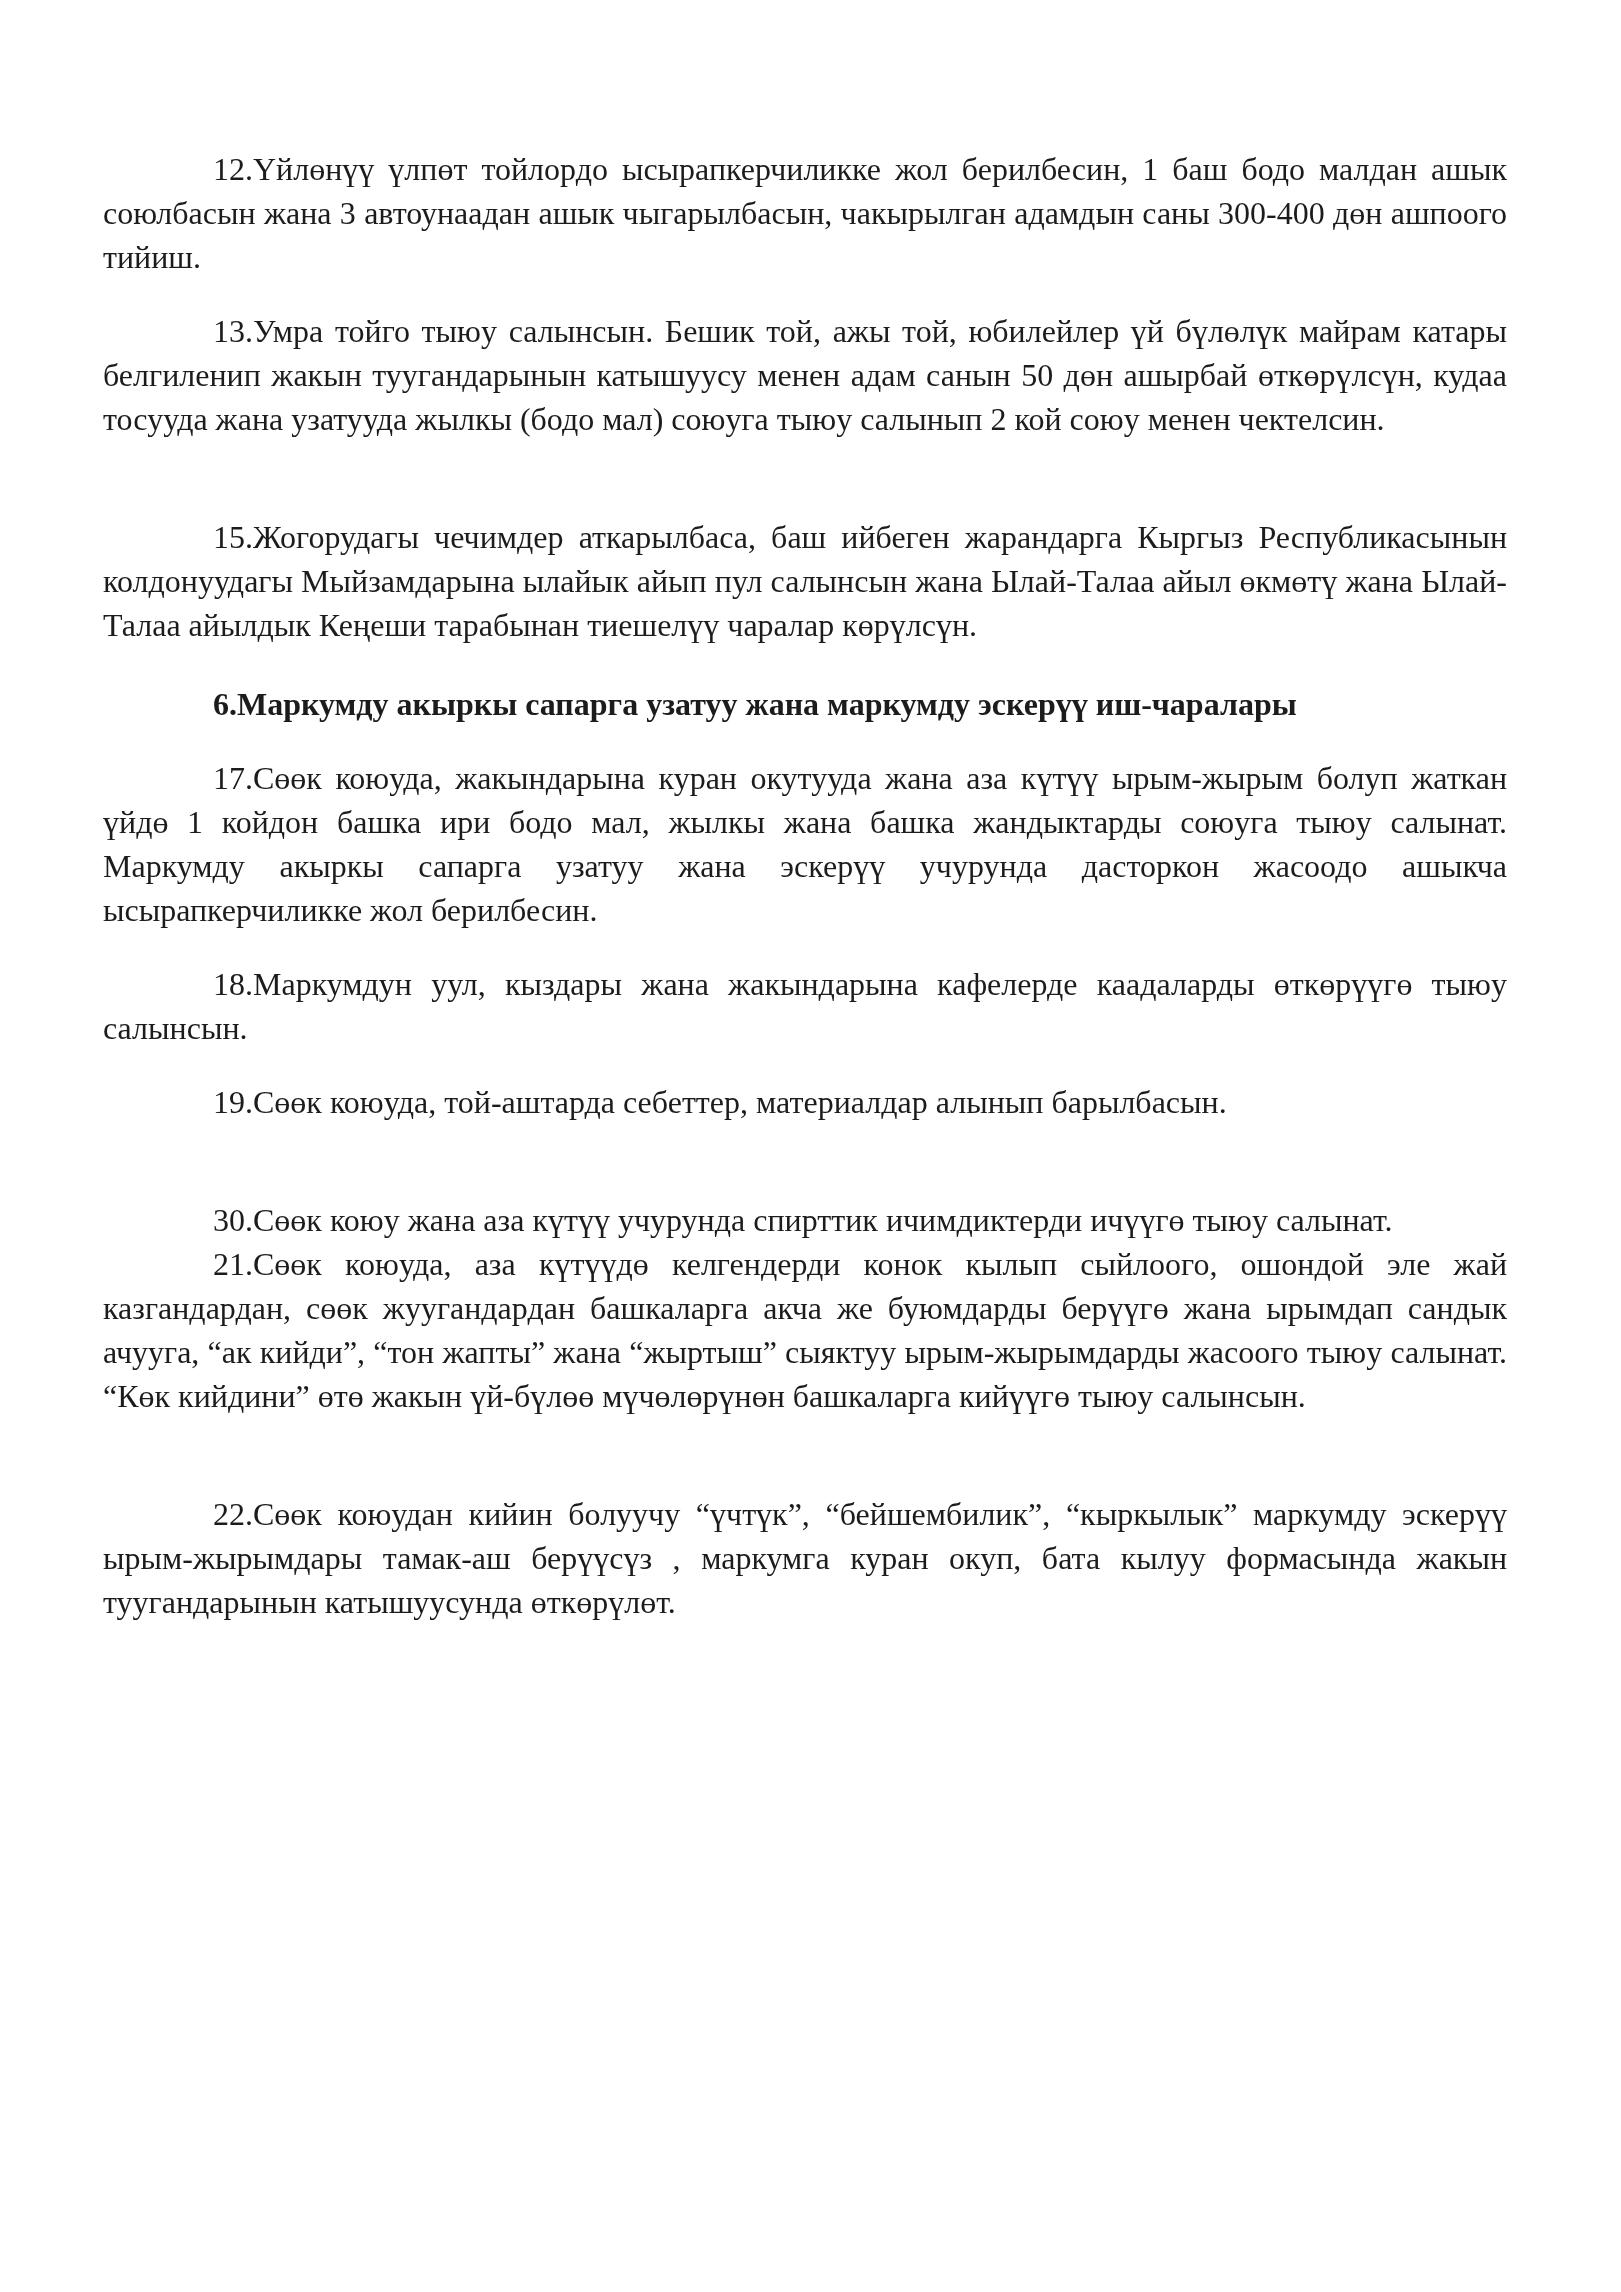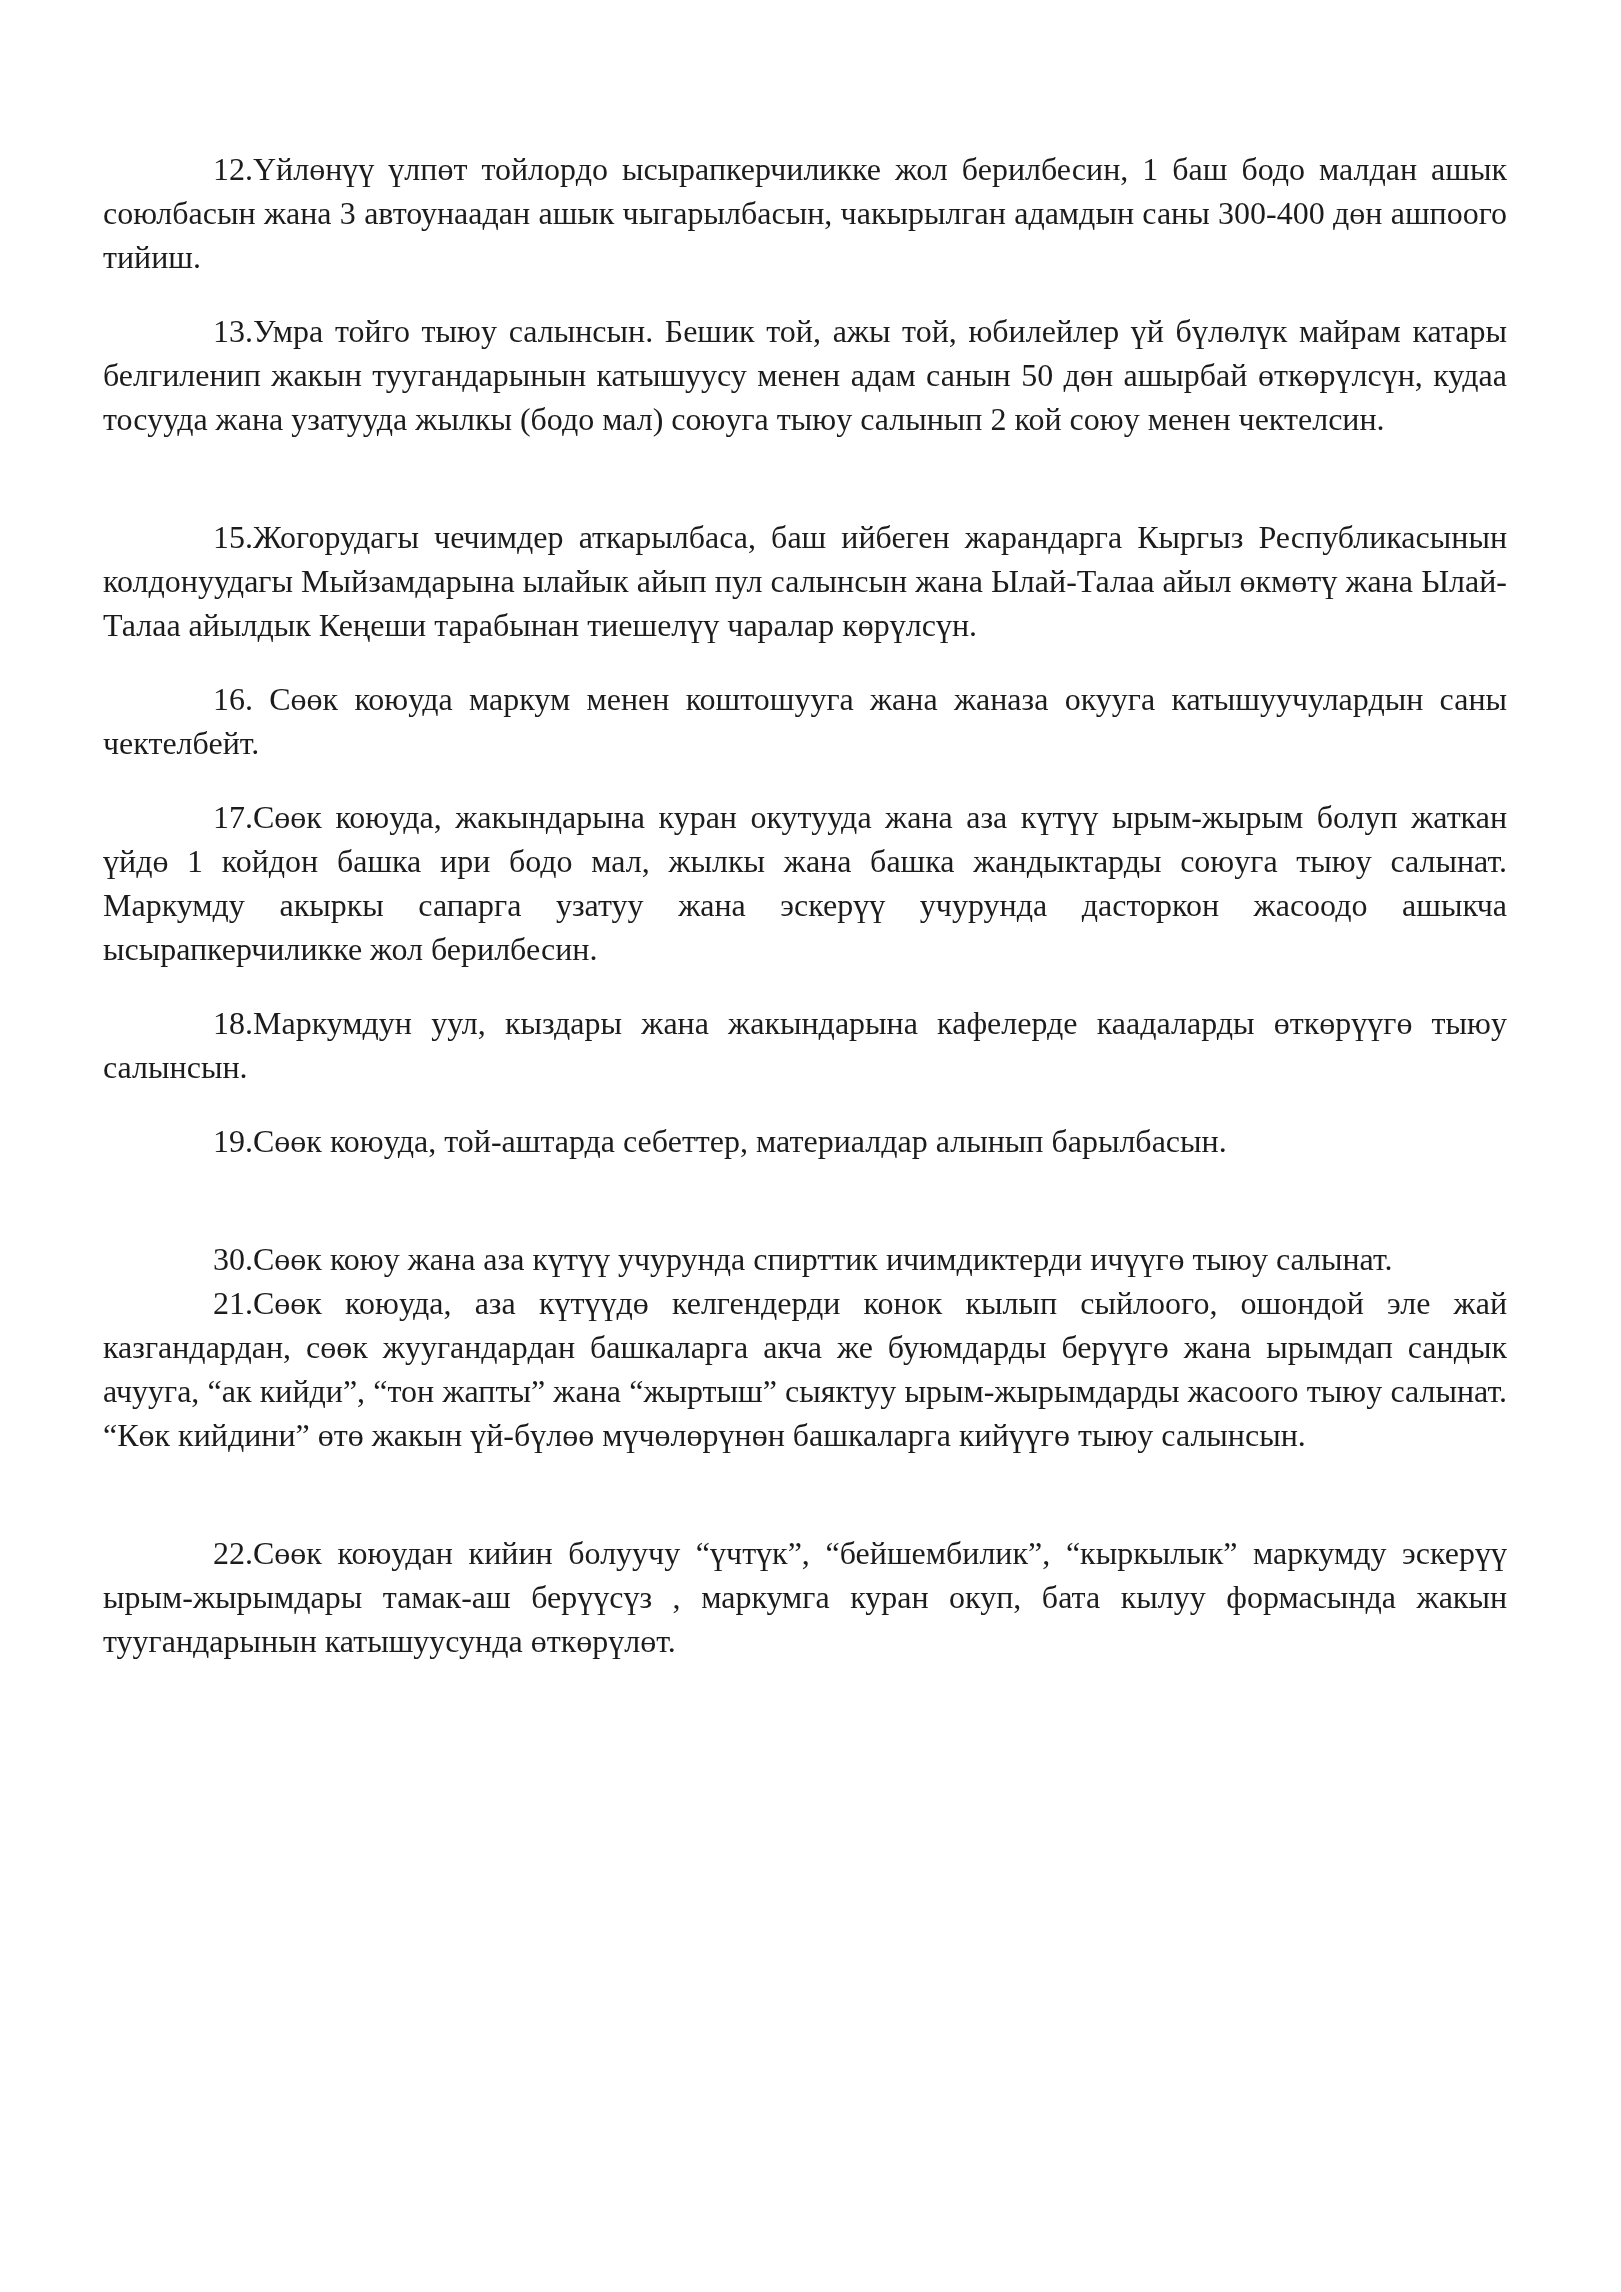--- a/index.html
+++ b/index.html
@@ -41,21 +41,21 @@
     text-align: left;
   }
 </style>
 </head>
 <body>
 
 <div class="page">
   <p class="para">12.Үйлөнүү үлпөт тойлордо ысырапкерчиликке жол берилбесин, 1 баш бодо малдан ашык союлбасын жана 3 автоунаадан ашык чыгарылбасын, чакырылган адамдын саны 300-400 дөн ашпоого тийиш.</p>
   <p class="para">13.Умра тойго тыюу салынсын. Бешик той, ажы той, юбилейлер үй бүлөлүк майрам катары белгиленип жакын туугандарынын катышуусу менен адам санын 50 дөн ашырбай өткөрүлсүн, кудаа тосууда жана узатууда жылкы (бодо мал) союуга тыюу салынып 2 кой союу менен чектелсин.</p>
   <p class="para gap-before">15.Жогорудагы чечимдер аткарылбаса, баш ийбеген жарандарга Кыргыз Республикасынын колдонуудагы Мыйзамдарына ылайык айып пул салынсын жана Ылай-Талаа айыл өкмөтү жана Ылай-Талаа айылдык Кеңеши тарабынан тиешелүү чаралар көрүлсүн.</p>
-  <p class="para">16. Сөөк коюуда маркум менен коштошууга жана жаназа окууга катышуучулардын саны чектелбейт.</p>
+  <h2 class="heading">6.Маркумду акыркы сапарга узатуу жана маркумду эскерүү иш-чаралары</h2>
   <p class="para">17.Сөөк коюуда, жакындарына куран окутууда жана аза күтүү ырым-жырым болуп жаткан үйдө 1 койдон башка ири бодо мал, жылкы жана башка жандыктарды союуга тыюу салынат. Маркумду акыркы сапарга узатуу жана эскерүү учурунда дасторкон жасоодо ашыкча ысырапкерчиликке жол берилбесин.</p>
   <p class="para">18.Маркумдун уул, кыздары жана жакындарына кафелерде каадаларды өткөрүүгө тыюу салынсын.</p>
   <p class="para">19.Сөөк коюуда, той-аштарда себеттер, материалдар алынып барылбасын.</p>
   <p class="para gap-before no-after">30.Сөөк коюу жана аза күтүү учурунда спирттик ичимдиктерди ичүүгө тыюу салынат.</p>
   <p class="para">21.Сөөк коюуда, аза күтүүдө келгендерди конок кылып сыйлоого, ошондой эле жай казгандардан, сөөк жуугандардан башкаларга акча же буюмдарды берүүгө жана ырымдап сандык ачууга, “ак кийди”, “тон жапты” жана “жыртыш” сыяктуу ырым-жырымдарды жасоого тыюу салынат. “Көк кийдини” өтө жакын үй-бүлөө мүчөлөрүнөн башкаларга кийүүгө тыюу салынсын.</p>
   <p class="para gap-before">22.Сөөк коюудан кийин болуучу “үчтүк”, “бейшембилик”, “кыркылык” маркумду эскерүү ырым-жырымдары тамак-аш берүүсүз , маркумга куран окуп, бата кылуу формасында жакын туугандарынын катышуусунда өткөрүлөт.</p>
 </div>
 
 
 </body></html>

